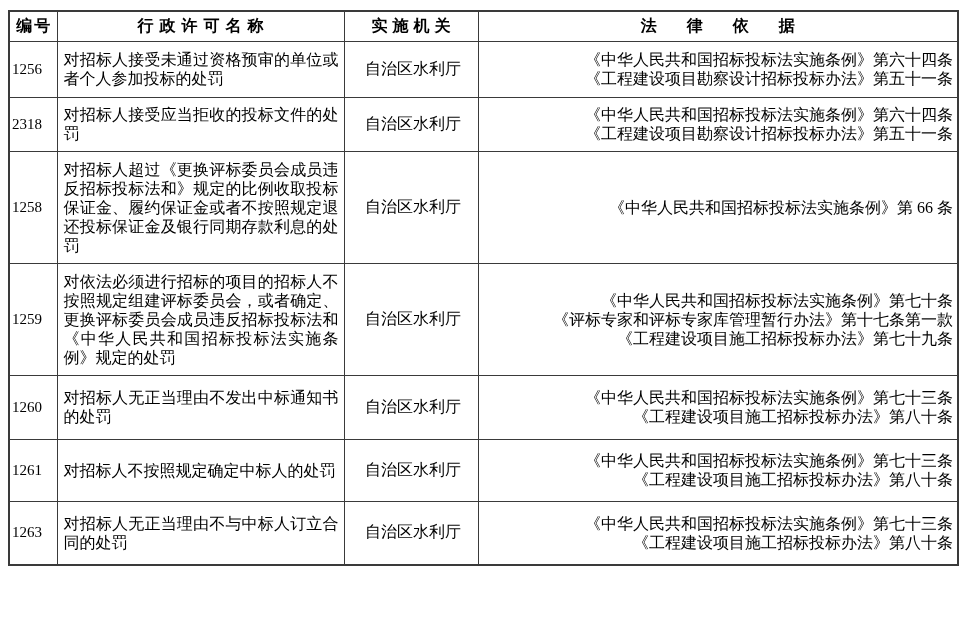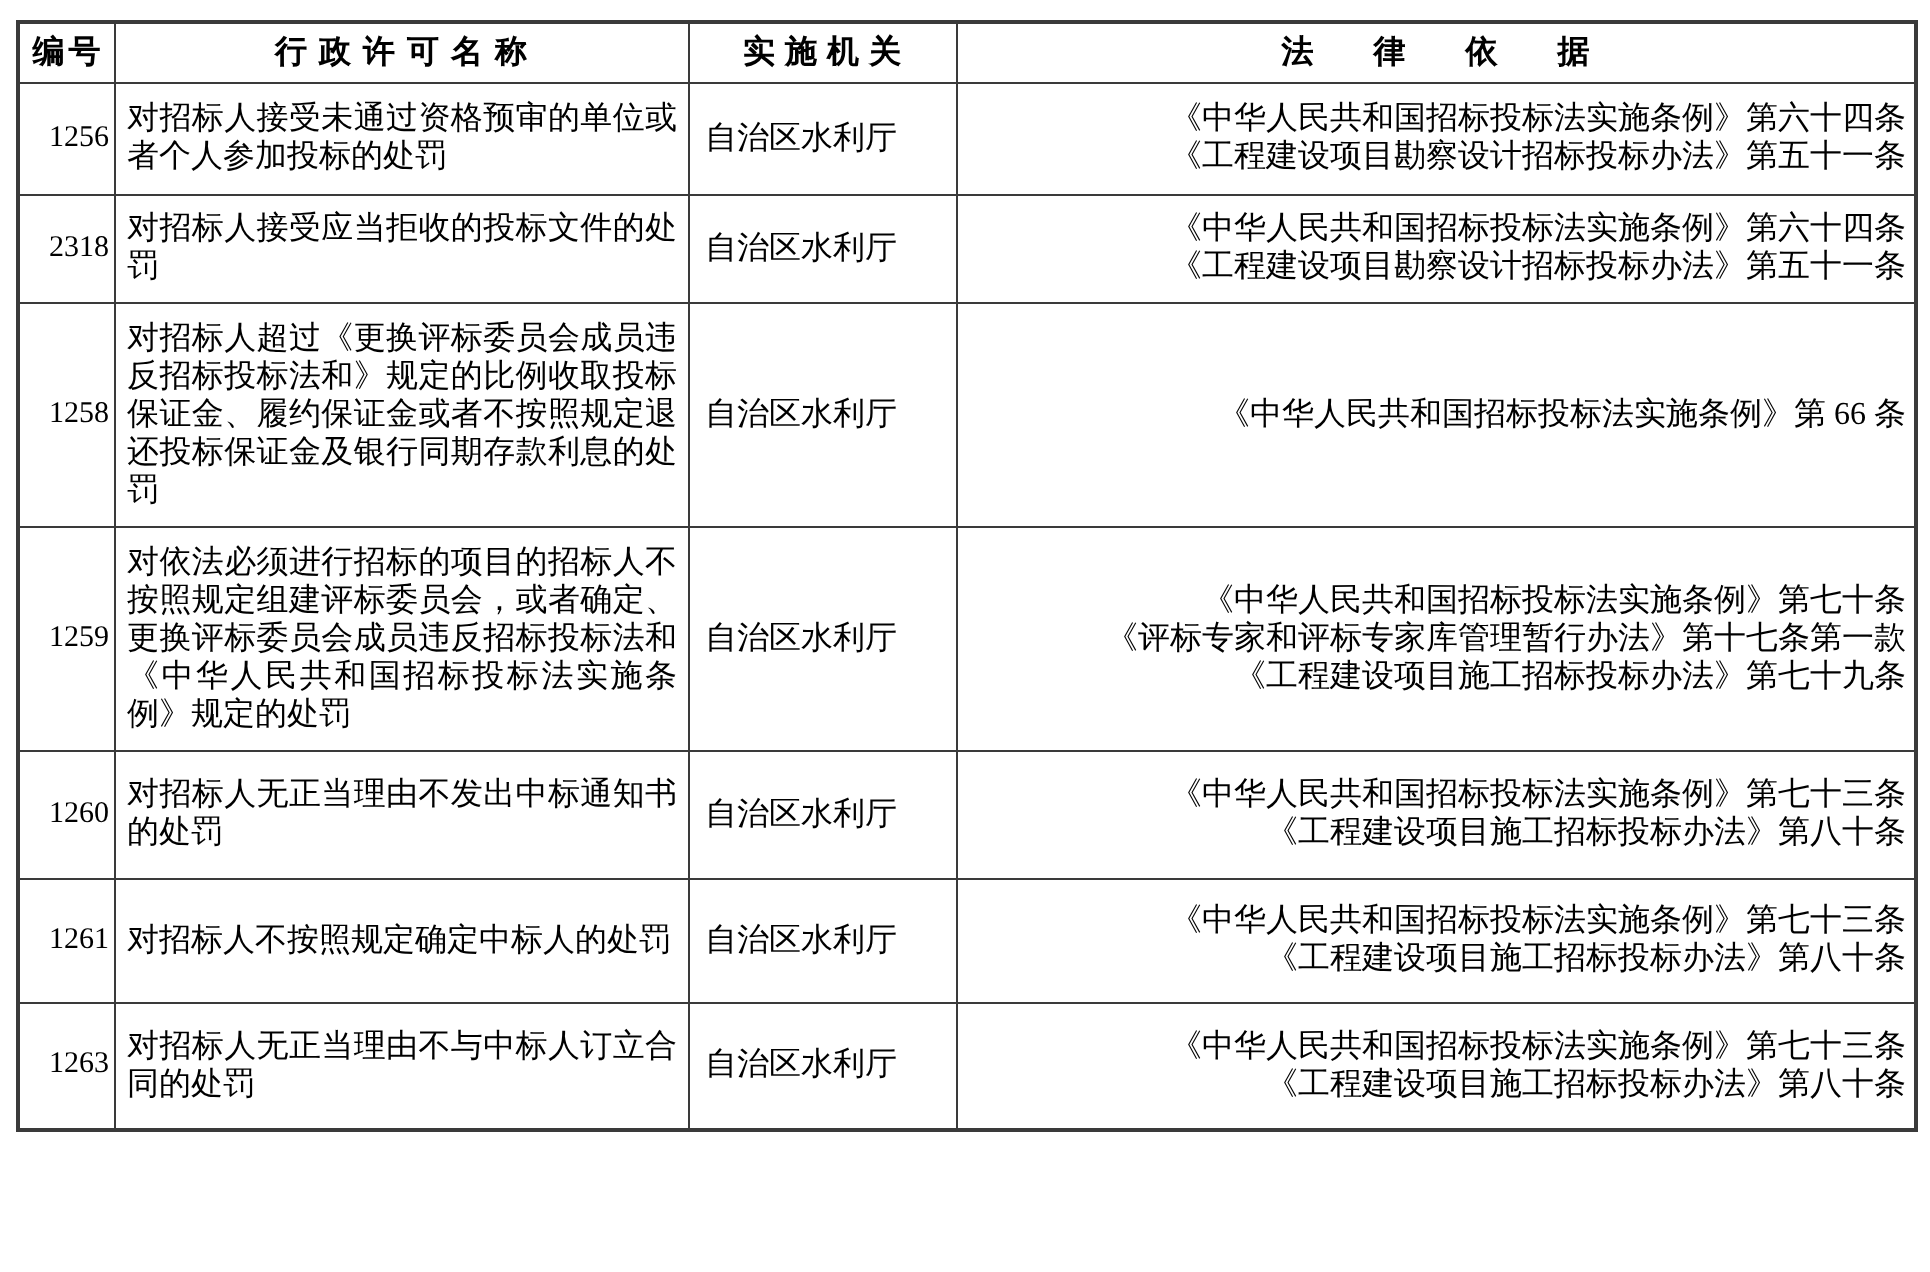--- a/index.html
+++ b/index.html
@@ -34,31 +34,31 @@
     font-weight:bold;
     text-align:center;
     padding:2px 0;
     white-space:nowrap;
   }
   th .sp-sm{letter-spacing:2px;margin-right:-2px;}
   th .sp-md{letter-spacing:6px;margin-right:-6px;text-align:center;}
   th .sp-md2{letter-spacing:5px;margin-right:-5px;}
   th .sp-lg{letter-spacing:30px;margin-right:-30px;}
   td.num{
-    text-align:right;
+    text-align:left;
     font-size:15px;
     padding:2px;
   }
   td.name{
     text-align:justify;
     line-height:19px;
     padding:4px 5px 4px 6px;
   }
   td.agency{
-    text-align:left;
+    text-align:center;
     padding:2px 4px 2px 8px;
     white-space:nowrap;
   }
   td.legal{
     text-align:right;
     padding:4px 4px 4px 5px;
   }
   td.legal div{line-height:19px;white-space:nowrap;}
   
   tbody tr:nth-child(1){height:56px;}

